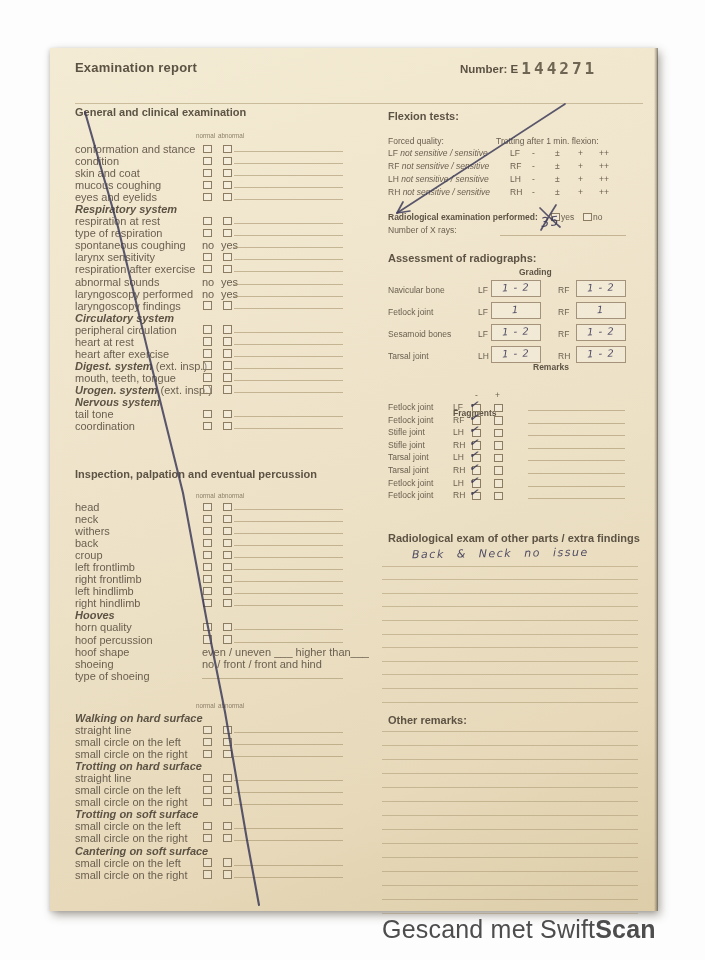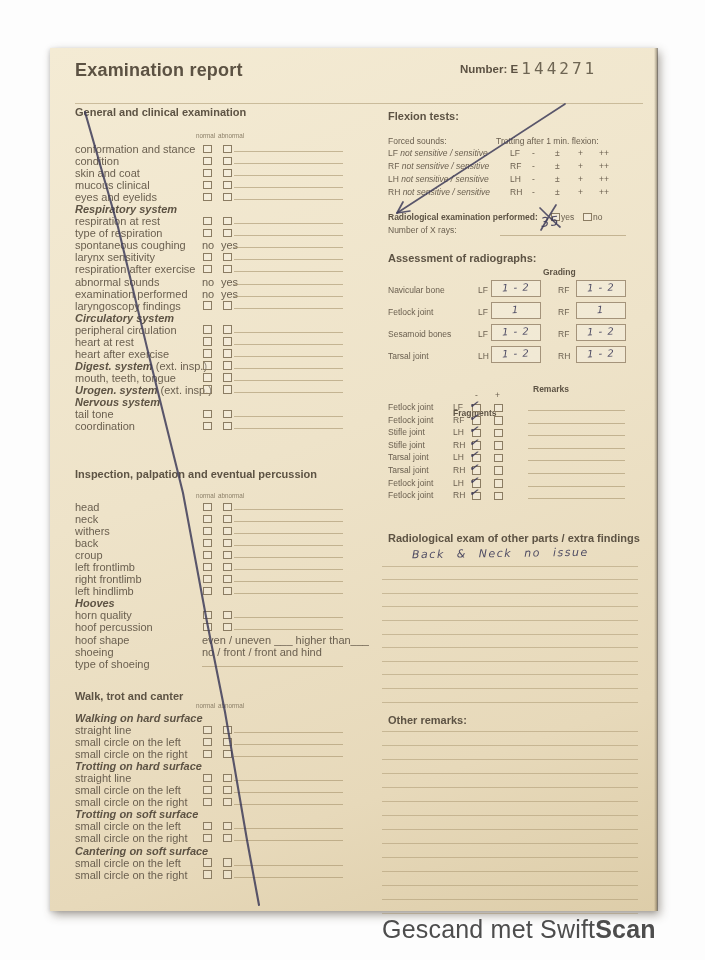--- a/index.html
+++ b/index.html
@@ -4,23 +4,23 @@
 <style>
   html,body{margin:0;padding:0;background:#ffffff;}
   .stage{position:relative;width:705px;height:960px;background:#fdfdfd;overflow:hidden;
          font-family:"Liberation Sans",sans-serif;}
   .paper{position:absolute;left:50px;top:48px;width:607px;height:863px;
          background:linear-gradient(160deg,#f4ebd4 0%,#eee3c9 45%,#e7d9ba 80%,#ddcda9 100%);
          box-shadow:3px 4px 9px rgba(70,60,45,.45), -1px 1px 4px rgba(0,0,0,.12);}
   .paper::after{content:"";position:absolute;top:0;right:-1px;bottom:0;width:4px;
          background:linear-gradient(to left,rgba(60,50,35,.55),rgba(60,50,35,0));}
   
-  .hdr-title{position:absolute;left:25px;top:12px;font-size:18px;font-weight:bold;color:#5c5243;letter-spacing:.2px;}
+  .hdr-title{position:absolute;left:25px;top:12px;font-size:13px;font-weight:bold;color:#5c5243;letter-spacing:.2px;}
   .hdr-number{position:absolute;left:410px;top:11px;font-size:11.5px;font-weight:bold;color:#5c5243;}
-  .hdr-numval{font-family:"DejaVu Sans Mono",monospace;font-weight:normal;font-size:16px;
+  .hdr-numval{font-family:"DejaVu Sans Mono",monospace;font-weight:bold;font-size:16px;
          letter-spacing:3px;color:#6e6553;vertical-align:-1px;}
   .rule{position:absolute;left:25px;right:14px;top:55px;border-top:1px solid #b9a885;opacity:.7;}
   
   .t{color:#6b6050;font-size:8.5px;white-space:nowrap;}
   .bold{font-weight:bold;color:#5d5344;}
   .bi{font-weight:bold;font-style:italic;color:#5d5344;}
   
   .leftcol{position:absolute;left:25px;top:0;width:272px;height:100%;}
   .sec{position:absolute;left:0;width:272px;}
   .sec-title{font-size:11px;font-weight:bold;color:#5d5344;white-space:nowrap;}
@@ -110,21 +110,21 @@
             <span class="cb c2"></span>
             <span class="ln"></span>
           </div>
           <div class="row">
             <span class="lbl">skin and coat</span>
             <span class="cb c1"></span>
             <span class="cb c2"></span>
             <span class="ln"></span>
           </div>
           <div class="row">
-            <span class="lbl">mucous clinical</span>
+            <span class="lbl">mucous coughing</span>
             <span class="cb c1"></span>
             <span class="cb c2"></span>
             <span class="ln"></span>
           </div>
           <div class="row">
             <span class="lbl">eyes and eyelids</span>
             <span class="cb c1"></span>
             <span class="cb c2"></span>
             <span class="ln"></span>
           </div>
@@ -161,21 +161,21 @@
             <span class="cb c2"></span>
             <span class="ln"></span>
           </div>
           <div class="row">
             <span class="lbl">abnormal sounds</span>
             <span class="nyt1">no</span>
             <span class="nyt2">yes</span>
             <span class="ln"></span>
           </div>
           <div class="row">
-            <span class="lbl">examination performed</span>
+            <span class="lbl">laryngoscopy performed</span>
             <span class="nyt1">no</span>
             <span class="nyt2">yes</span>
             <span class="ln"></span>
           </div>
           <div class="row">
             <span class="lbl">laryngoscopy findings</span>
             <span class="cb c1"></span>
             <span class="cb c2"></span>
             <span class="ln"></span>
           </div>
@@ -282,20 +282,26 @@
             <span class="cb c2"></span>
             <span class="ln"></span>
           </div>
           <div class="row">
             <span class="lbl">left hindlimb</span>
             <span class="cb c1"></span>
             <span class="cb c2"></span>
             <span class="ln"></span>
           </div>
           <div class="row">
+            <span class="lbl">right hindlimb</span>
+            <span class="cb c1"></span>
+            <span class="cb c2"></span>
+            <span class="ln"></span>
+          </div>
+          <div class="row">
             <span class="lbl bi">Hooves</span>
           </div>
           <div class="row">
             <span class="lbl">horn quality</span>
             <span class="cb c1"></span>
             <span class="cb c2"></span>
             <span class="ln"></span>
           </div>
           <div class="row">
             <span class="lbl">hoof percussion</span>
@@ -309,21 +315,20 @@
           </div>
           <div class="row">
             <span class="lbl">shoeing</span>
             <span class="txt">no / front / front and hind</span>
           </div>
           <div class="row">
             <span class="lbl">type of shoeing</span>
             <span class="fullln"></span>
           </div>
         </div>
-        <div class="sec sec-title" style="top: 642px;">Walk, trot and canter</div>
         <div class="colhead" style="top: 654px;">
           <span class="cn">normal</span>
           <span class="ca">abnormal</span>
         </div>
         <div class="rows" style="top: 663px;">
           <div class="row">
             <span class="lbl bi">Walking on hard surface</span>
           </div>
           <div class="row">
             <span class="lbl">straight line</span>
@@ -392,42 +397,42 @@
             <span class="lbl">small circle on the right</span>
             <span class="cb c1"></span>
             <span class="cb c2"></span>
             <span class="ln"></span>
           </div>
         </div>
       </div>
 
     <div class="rightcol">
       <div class="r-abs sec-title" style="top:62px;left:0;">Flexion tests:</div>
-      <div class="r-abs t" style="top:88px;left:0;">Forced sounds:</div>
+      <div class="r-abs t" style="top:88px;left:0;">Forced quality:</div>
       <div class="r-abs t" style="top:88px;left:108px;">Trotting after 1 min. flexion:</div>
       <div class="frows" id="flexrows">
           <div class="frow"><span class="lbl"><span>LF </span><span class="sens">not sensitive / sensitive</span></span><span class="limb">LF</span><span class="m0">-</span><span class="m1">±</span><span class="m2">+</span><span class="m3">++</span></div>
           <div class="frow"><span class="lbl"><span>RF </span><span class="sens">not sensitive / sensitive</span></span><span class="limb">RF</span><span class="m0">-</span><span class="m1">±</span><span class="m2">+</span><span class="m3">++</span></div>
           <div class="frow"><span class="lbl"><span>LH </span><span class="sens">not sensitive / sensitive</span></span><span class="limb">LH</span><span class="m0">-</span><span class="m1">±</span><span class="m2">+</span><span class="m3">++</span></div>
           <div class="frow"><span class="lbl"><span>RH </span><span class="sens">not sensitive / sensitive</span></span><span class="limb">RH</span><span class="m0">-</span><span class="m1">±</span><span class="m2">+</span><span class="m3">++</span></div>
         </div>
 
       <div class="ynrow">
         <span class="t bold" style="position:absolute;left:0;top:1px;">Radiological examination performed:</span>
         <span class="cb" style="left:163px;"></span>
         <span class="t" style="position:absolute;left:173px;top:1px;">yes</span>
         <span class="cb" style="left:195px;"></span>
         <span class="t" style="position:absolute;left:205px;top:1px;">no</span>
       </div>
       <div class="r-abs t" style="top:177px;left:0;">Number of X rays:</div>
       <div class="xline"></div>
       <div class="r-abs ink xval">35</div>
 
       <div class="r-abs sec-title" style="top:204px;left:0;">Assessment of radiographs:</div>
-      <div class="r-abs t bold" style="top:219px;left:131px;margin-left:24px;">Grading</div>
+      <div class="r-abs t bold" style="top:219px;left:131px;">Grading</div>
       <div class="gradrows" id="gradrows">
           <div class="grow">
             <span class="lbl">Navicular bone</span>
             <span class="lm1">LF</span>
             <span class="gbox b1"><span class="ink gval">1 - 2</span></span>
             <span class="lm2">RF</span>
             <span class="gbox b2"><span class="ink gval">1 - 2</span></span>
           </div>
           <div class="grow">
             <span class="lbl">Fetlock joint</span>
@@ -446,21 +451,21 @@
           <div class="grow">
             <span class="lbl">Tarsal joint</span>
             <span class="lm1">LH</span>
             <span class="gbox b1"><span class="ink gval">1 - 2</span></span>
             <span class="lm2">RH</span>
             <span class="gbox b2"><span class="ink gval">1 - 2</span></span>
           </div>
         </div>
 
       <div class="r-abs t bold" style="top:330px;left:65px;margin-top:30px;">Fragments</div>
-      <div class="r-abs t bold" style="top:336px;left:145px;text-align:center;">Remarks</div>
+      <div class="r-abs t bold" style="top:314px;left:145px;text-align:center;">Remarks</div>
       <div class="r-abs t" style="top:342px;left:87px;">-</div>
       <div class="r-abs t" style="top:342px;left:107px;">+</div>
       <div class="fragrows" id="fragrows">
           <div class="fragrow">
             <span class="lbl">Fetlock joint</span>
             <span class="limb">LF</span>
             <span class="cb cbm"></span>
             <span class="cb cbp"></span>
             <span class="tick">✓</span>
             <span class="rln"></span>

